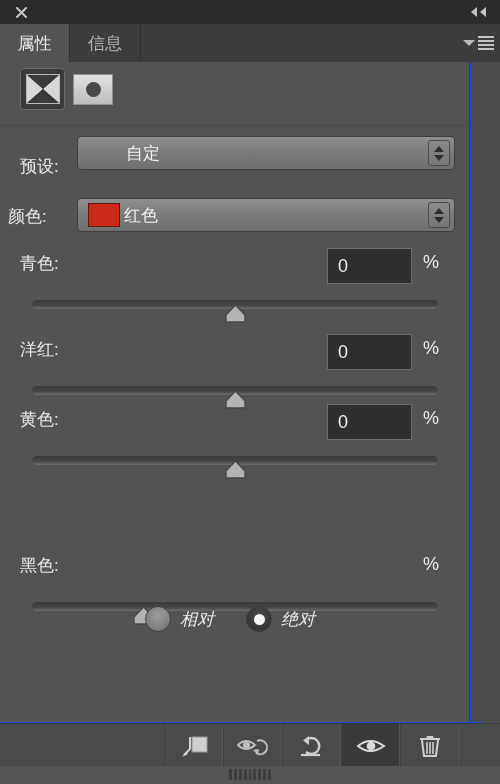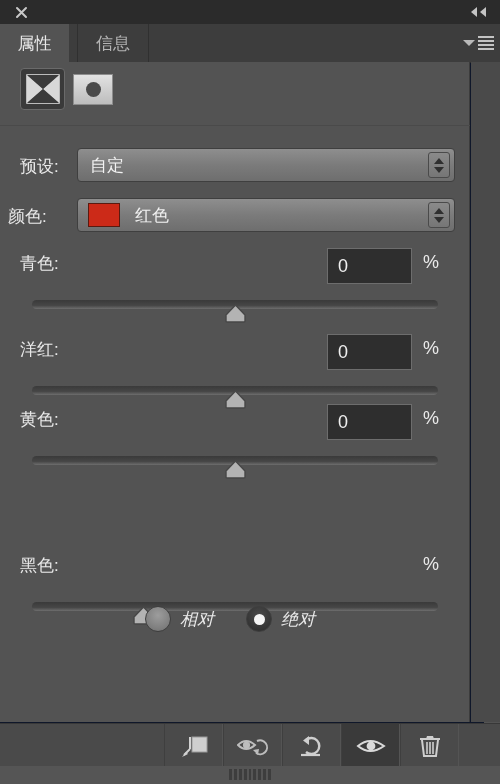--- a/index.html
+++ b/index.html
@@ -3,21 +3,21 @@
 <meta charset="utf-8">
 <style>
   html,body{margin:0;padding:0;}
   body{
     width:500px;height:784px;
     background:#535353;
     font-family:"Liberation Sans","DejaVu Sans",sans-serif;
     overflow:hidden;
     -webkit-font-smoothing:antialiased;
   }
-  #app{position:relative;width:484px;height:784px;background:#0f172a;}
+  #app{position:relative;width:484px;height:784px;background:#1d4ed8;}
 
   
   .titlebar{
     position:absolute;left:0;top:0;width:500px;height:24px;
     background:#2b2b2b;
   }
   .close-btn{
     position:absolute;left:8px;top:0;width:26px;height:24px;
     display:flex;align-items:center;justify-content:center;
     color:#c8c8c8;font-size:14px;line-height:1;cursor:pointer;
@@ -39,21 +39,21 @@
     box-sizing:border-box;
   }
   .tab.active{
     background:#535353;color:#e9e9e9;
   }
   .tab.inactive{
     background:#3d3d3d;color:#b4b4b4;
     border-left:1px solid #303030;border-right:1px solid #303030;
   }
   .tab-props{left:0;width:69px;}
-  .tab-info{left:69px;width:72px;margin-left:8px;}
+  .tab-info{left:69px;width:72px;}
   .panel-menu{
     position:absolute;right:6px;top:0;height:38px;width:40px;
     display:flex;align-items:center;justify-content:flex-end;gap:3px;cursor:pointer;
   }
   .tri-down{
     width:0;height:0;border-left:6px solid transparent;border-right:6px solid transparent;
     border-top:6px solid #b9b9b9;
   }
   .hamburger{display:flex;flex-direction:column;gap:2px;}
   .hamburger i{display:block;width:16px;height:2px;background:#c4c4c4;}
@@ -227,30 +227,30 @@
       <path d="M1 1 L33 1 L17 15 Z" fill="#3a3a3a"></path>
       <path d="M1 29 L33 29 L17 15 Z" fill="#3a3a3a"></path>
     </svg>
   </div>
   <div class="mask-thumb">
     <span class="dot"></span>
   </div>
   <div class="hr-under-header"></div>
 
   <div class="row-label" style="left:20px;top:155px;">预设:</div>
-  <div class="select" style="left:77px;top:148px;width:378px;">
+  <div class="select" style="left:77px;top:136px;width:378px;padding-left:36px;">
     <span class="sel-text">自定</span>
     <span class="stepper">
       <i class="up"></i>
         <i class="dn"></i>
     </span>
   </div>
 
   <div class="row-label" style="left:8px;top:205px;">颜色:</div>
-  <div class="select" style="left:77px;top:198px;width:378px;gap:11px;">
+  <div class="select" style="left:77px;top:198px;width:378px;">
     <span class="swatch" style="background: rgb(204, 42, 24);"></span>
     <span class="sel-text" style="padding-left:4px;">红色</span>
     <span class="stepper">
       <i class="up"></i>
         <i class="dn"></i>
     </span>
   </div>
 
   <div class="slider-group" style="top:252px;">
     <span class="sl-label">青色:</span>

